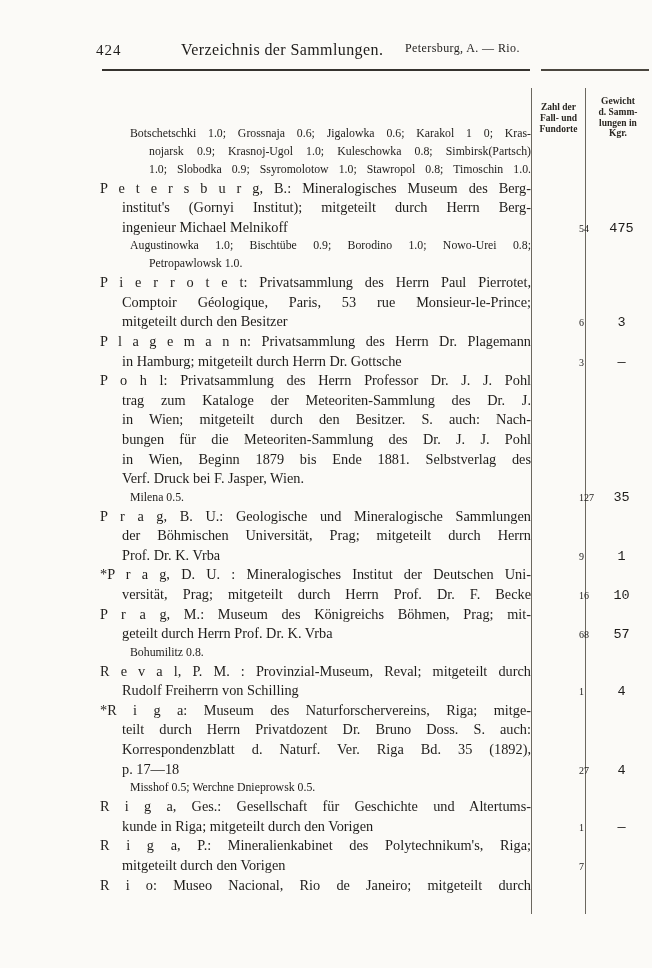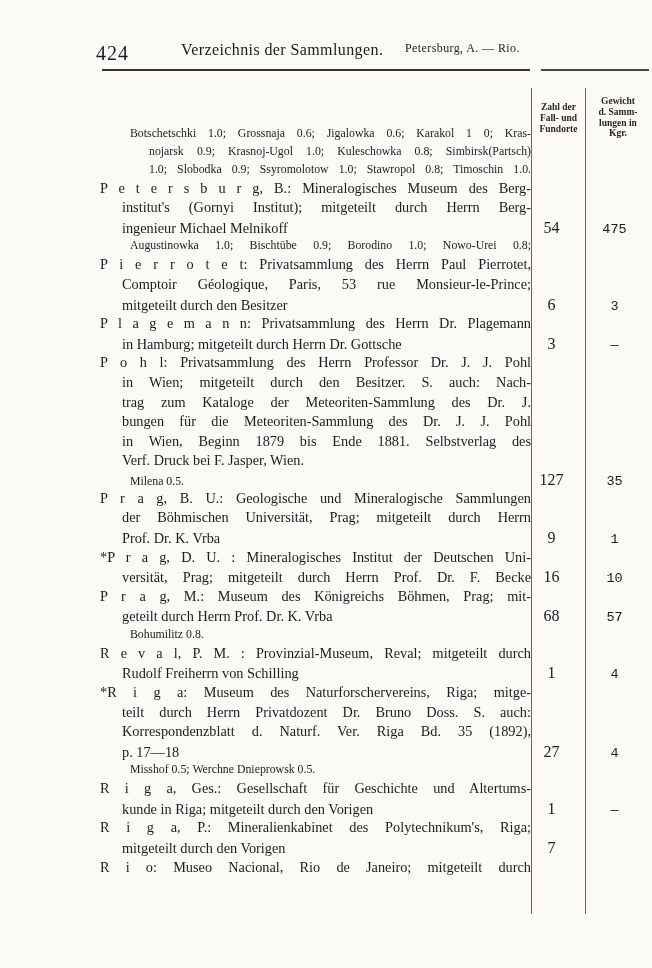--- a/index.html
+++ b/index.html
@@ -6,21 +6,21 @@
   body{background:#e8e6e1;}
   .page{
     position:relative;
     width:652px;height:968px;
     background:#fbfaf7;
     font-family:"Liberation Serif","DejaVu Serif",serif;
     color:#1e1c1a;
     overflow:hidden;
   }
   
-  .pagenum{position:absolute;left:96px;top:42px;font-size:20px;letter-spacing:1px;}
+  .pagenum{position:absolute;left:96px;top:42px;font-size:15px;letter-spacing:1px;}
   .runtitle{position:absolute;left:181px;top:41px;font-size:16px;letter-spacing:.4px;}
   .runrange{position:absolute;left:405px;top:41px;font-size:12px;letter-spacing:.4px;}
   .hrule{position:absolute;top:69px;height:2px;background:#35322e;}
   .hrule.seg1{left:102px;width:428px;}
   .hrule.seg2{left:541px;width:108px;height:1.5px;background:#4a463f;}
   
   .vrule{position:absolute;top:88px;height:826px;width:1px;background:#6b675f;}
   .vrule.v1{left:531px;}
   .vrule.v2{left:585px;}
   
@@ -31,21 +31,21 @@
   .lines{position:absolute;left:100px;top:125px;width:552px;}
   .row{display:flex;align-items:baseline;}
   .row.m{height:19.6px;line-height:19.6px;font-size:14.3px;}
   .row.s{height:17.9px;line-height:17.9px;font-size:11.8px;}
   .row .txt{flex:0 0 431px;width:431px;box-sizing:border-box;overflow:hidden;white-space:nowrap;}
   .row.just .txt{white-space:normal;text-align:justify;text-align-last:justify;}
   .row.mf .txt{padding-left:0;}
   .row.mc .txt{padding-left:22px;}
   .row.sf .txt{padding-left:30px;}
   .row.sc .txt{padding-left:49px;}
-  .row .n1{flex:0 0 54px;width:54px;box-sizing:border-box;text-align:center;padding-right:13px;font-size:16px;}
+  .row .n1{flex:0 0 54px;width:54px;box-sizing:border-box;text-align:left;padding-right:13px;font-size:10px;padding-left:48px;}
   .row .n2{flex:0 0 67px;width:67px;box-sizing:border-box;text-align:center;padding-right:8px;font-size:13.5px;font-family:Liberation Mono, monospace;}
 </style>
 </head>
 <body>
 
 <div class="page">
 
   <span class="pagenum">424</span>
   <span class="runtitle">Verzeichnis der Sammlungen.</span>
   <span class="runrange">Petersburg, A.  —  Rio.</span>
@@ -97,20 +97,25 @@
       <div class="row mc m">
         <div class="txt">ingenieur Michael Melnikoff</div>
         <div class="n1">54</div>
         <div class="n2">475</div>
       </div>
       <div class="row sf s just">
         <div class="txt">Augustinowka 1.0;  Bischtübe 0.9;  Borodino 1.0;  Nowo-Urei 0.8;</div>
         <div class="n1"></div>
         <div class="n2"></div>
       </div>
+      <div class="row sc s">
+        <div class="txt">Petropawlowsk 1.0.</div>
+        <div class="n1"></div>
+        <div class="n2"></div>
+      </div>
       <div class="row mf m just">
         <div class="txt">P i e r r o t e t:  Privatsammlung  des  Herrn  Paul  Pierrotet,</div>
         <div class="n1"></div>
         <div class="n2"></div>
       </div>
       <div class="row mc m just">
         <div class="txt">Comptoir  Géologique,  Paris,  53  rue  Monsieur-le-Prince;</div>
         <div class="n1"></div>
         <div class="n2"></div>
       </div>
@@ -128,26 +133,26 @@
         <div class="txt">in Hamburg;  mitgeteilt  durch  Herrn  Dr.  Gottsche</div>
         <div class="n1">3</div>
         <div class="n2">—</div>
       </div>
       <div class="row mf m just">
         <div class="txt">P o h l:  Privatsammlung  des  Herrn  Professor  Dr.  J.  J.  Pohl</div>
         <div class="n1"></div>
         <div class="n2"></div>
       </div>
       <div class="row mc m just">
+        <div class="txt">trag  zum  Kataloge  der  Meteoriten-Sammlung  des  Dr.  J.</div>
+        <div class="n1"></div>
+        <div class="n2"></div>
+      </div>
+      <div class="row mc m just">
         <div class="txt">in Wien;  mitgeteilt  durch  den  Besitzer.   S.  auch:  Nach-</div>
-        <div class="n1"></div>
-        <div class="n2"></div>
-      </div>
-      <div class="row mc m just">
-        <div class="txt">trag  zum  Kataloge  der  Meteoriten-Sammlung  des  Dr.  J.</div>
         <div class="n1"></div>
         <div class="n2"></div>
       </div>
       <div class="row mc m just">
         <div class="txt">bungen  für  die  Meteoriten-Sammlung  des  Dr.  J.  J.  Pohl</div>
         <div class="n1"></div>
         <div class="n2"></div>
       </div>
       <div class="row mc m just">
         <div class="txt">in Wien,  Beginn  1879  bis  Ende  1881.   Selbstverlag  des</div>

